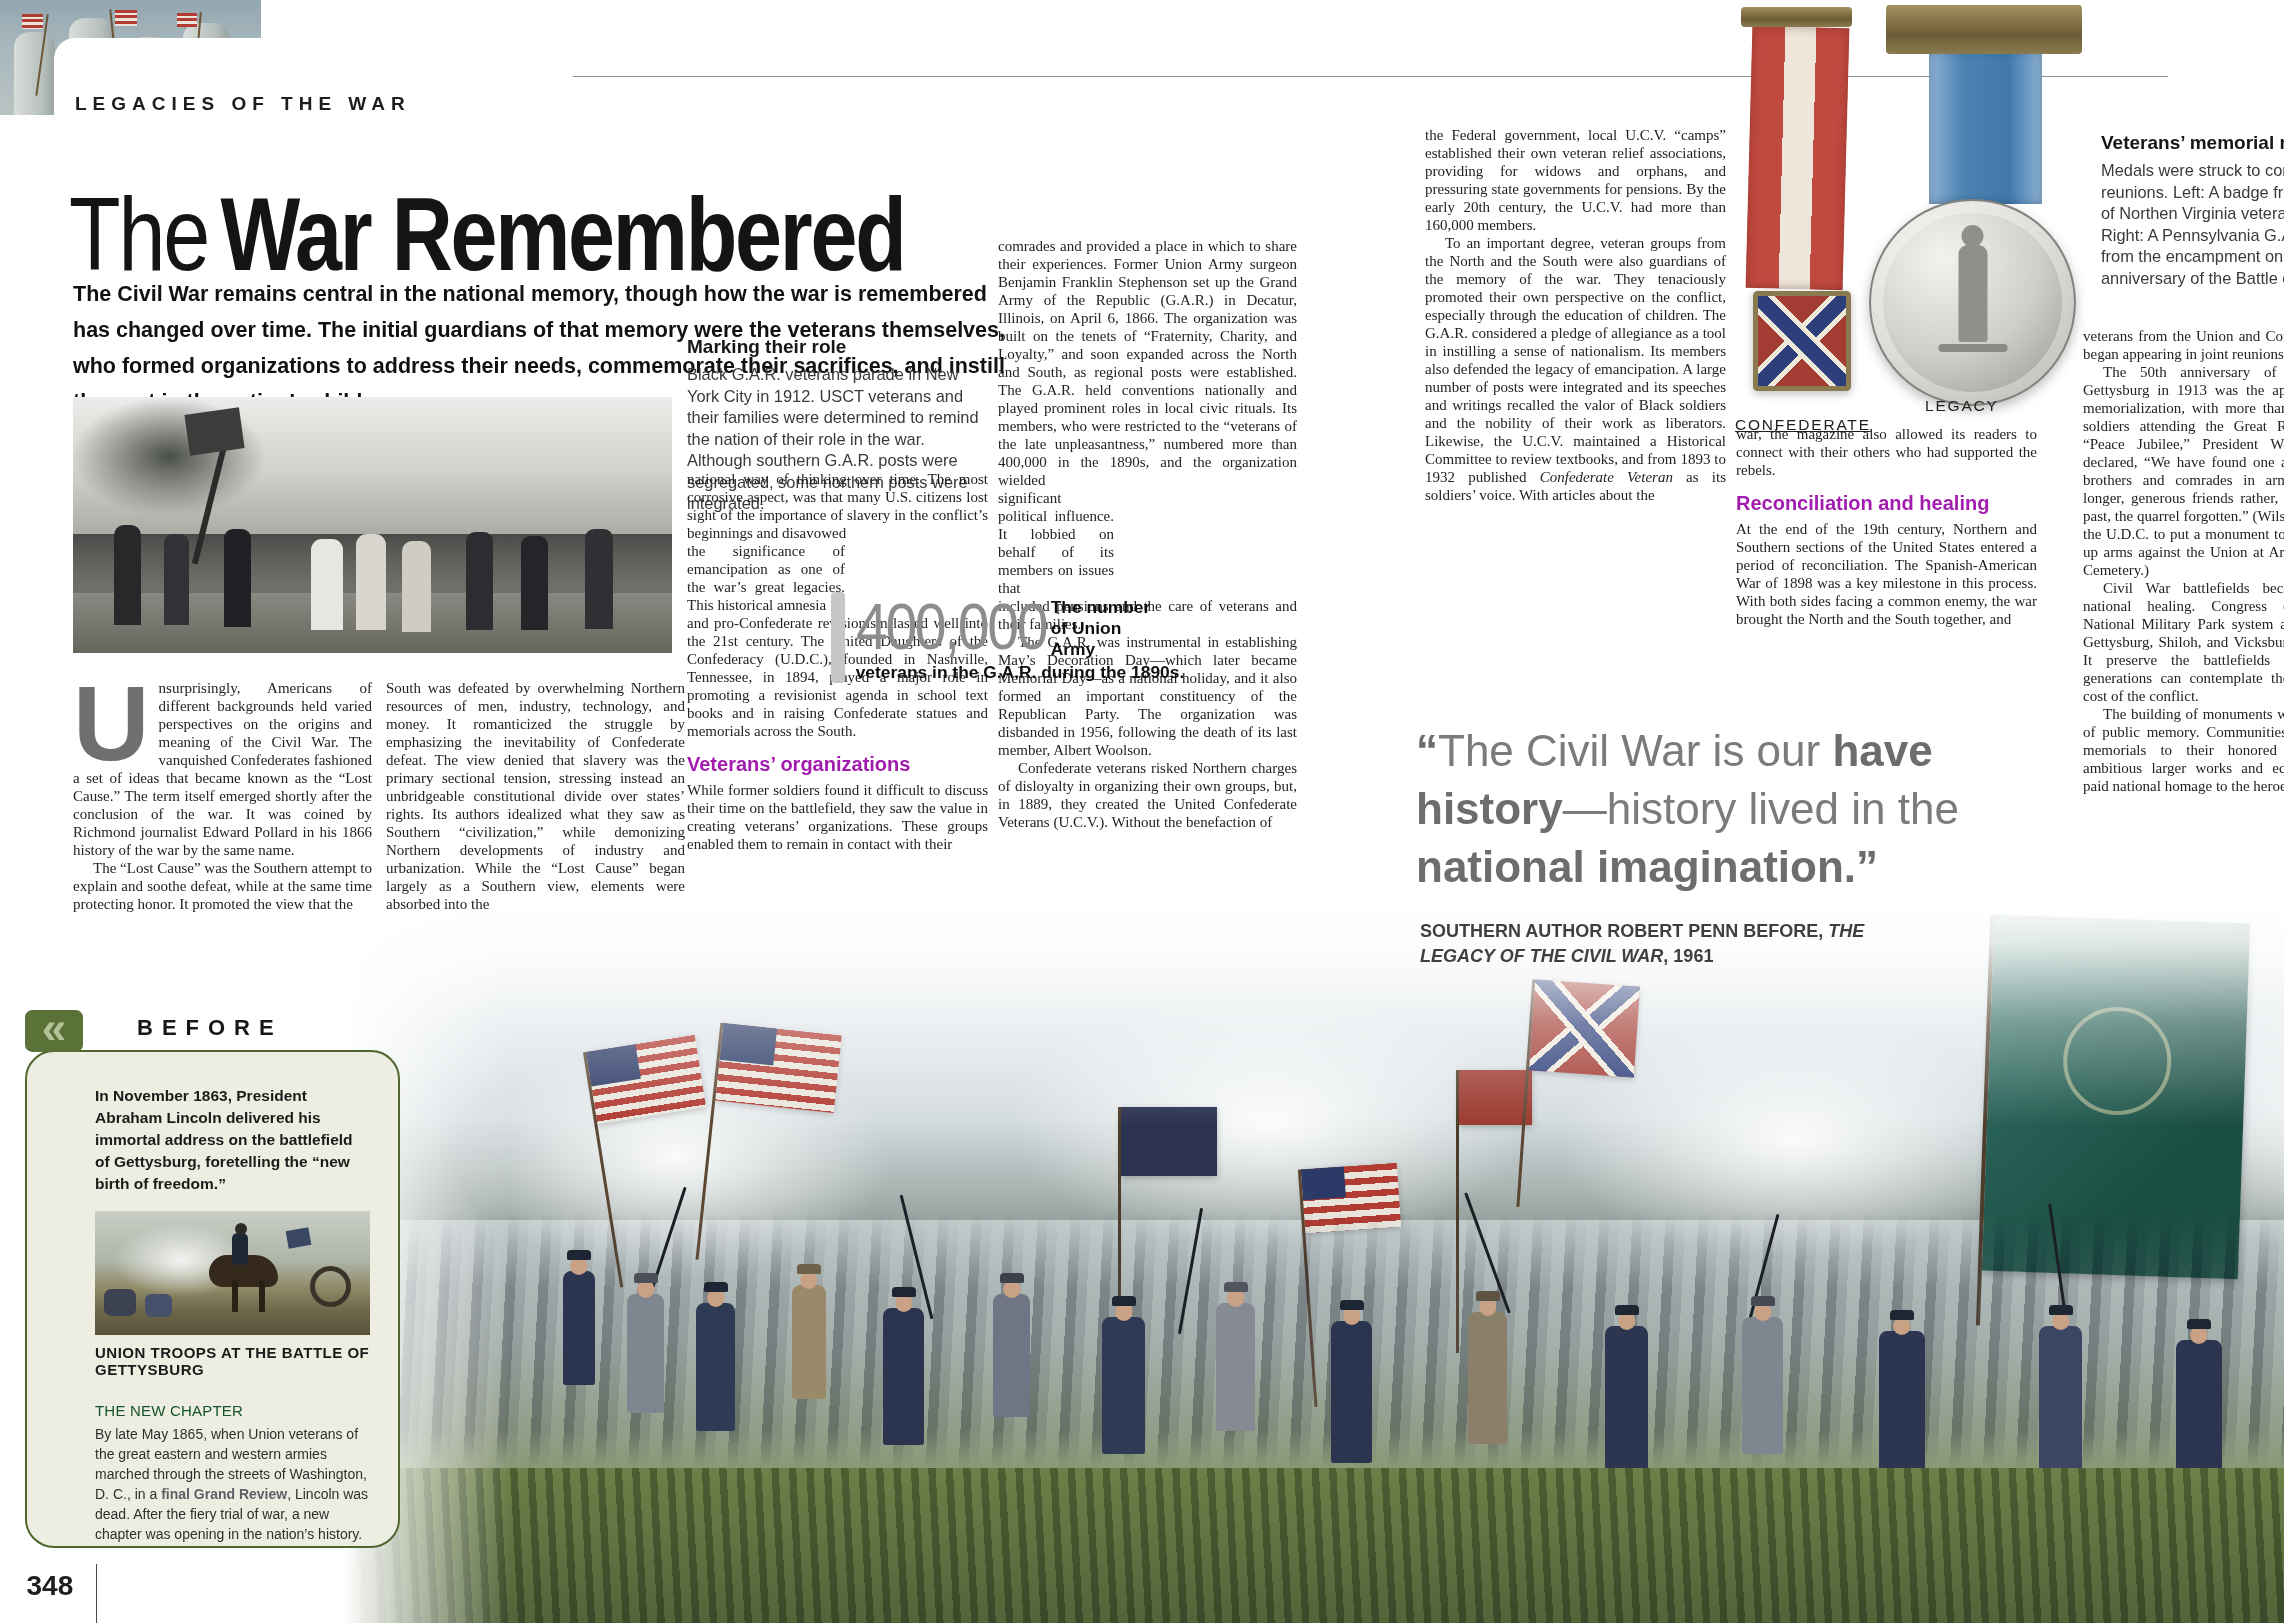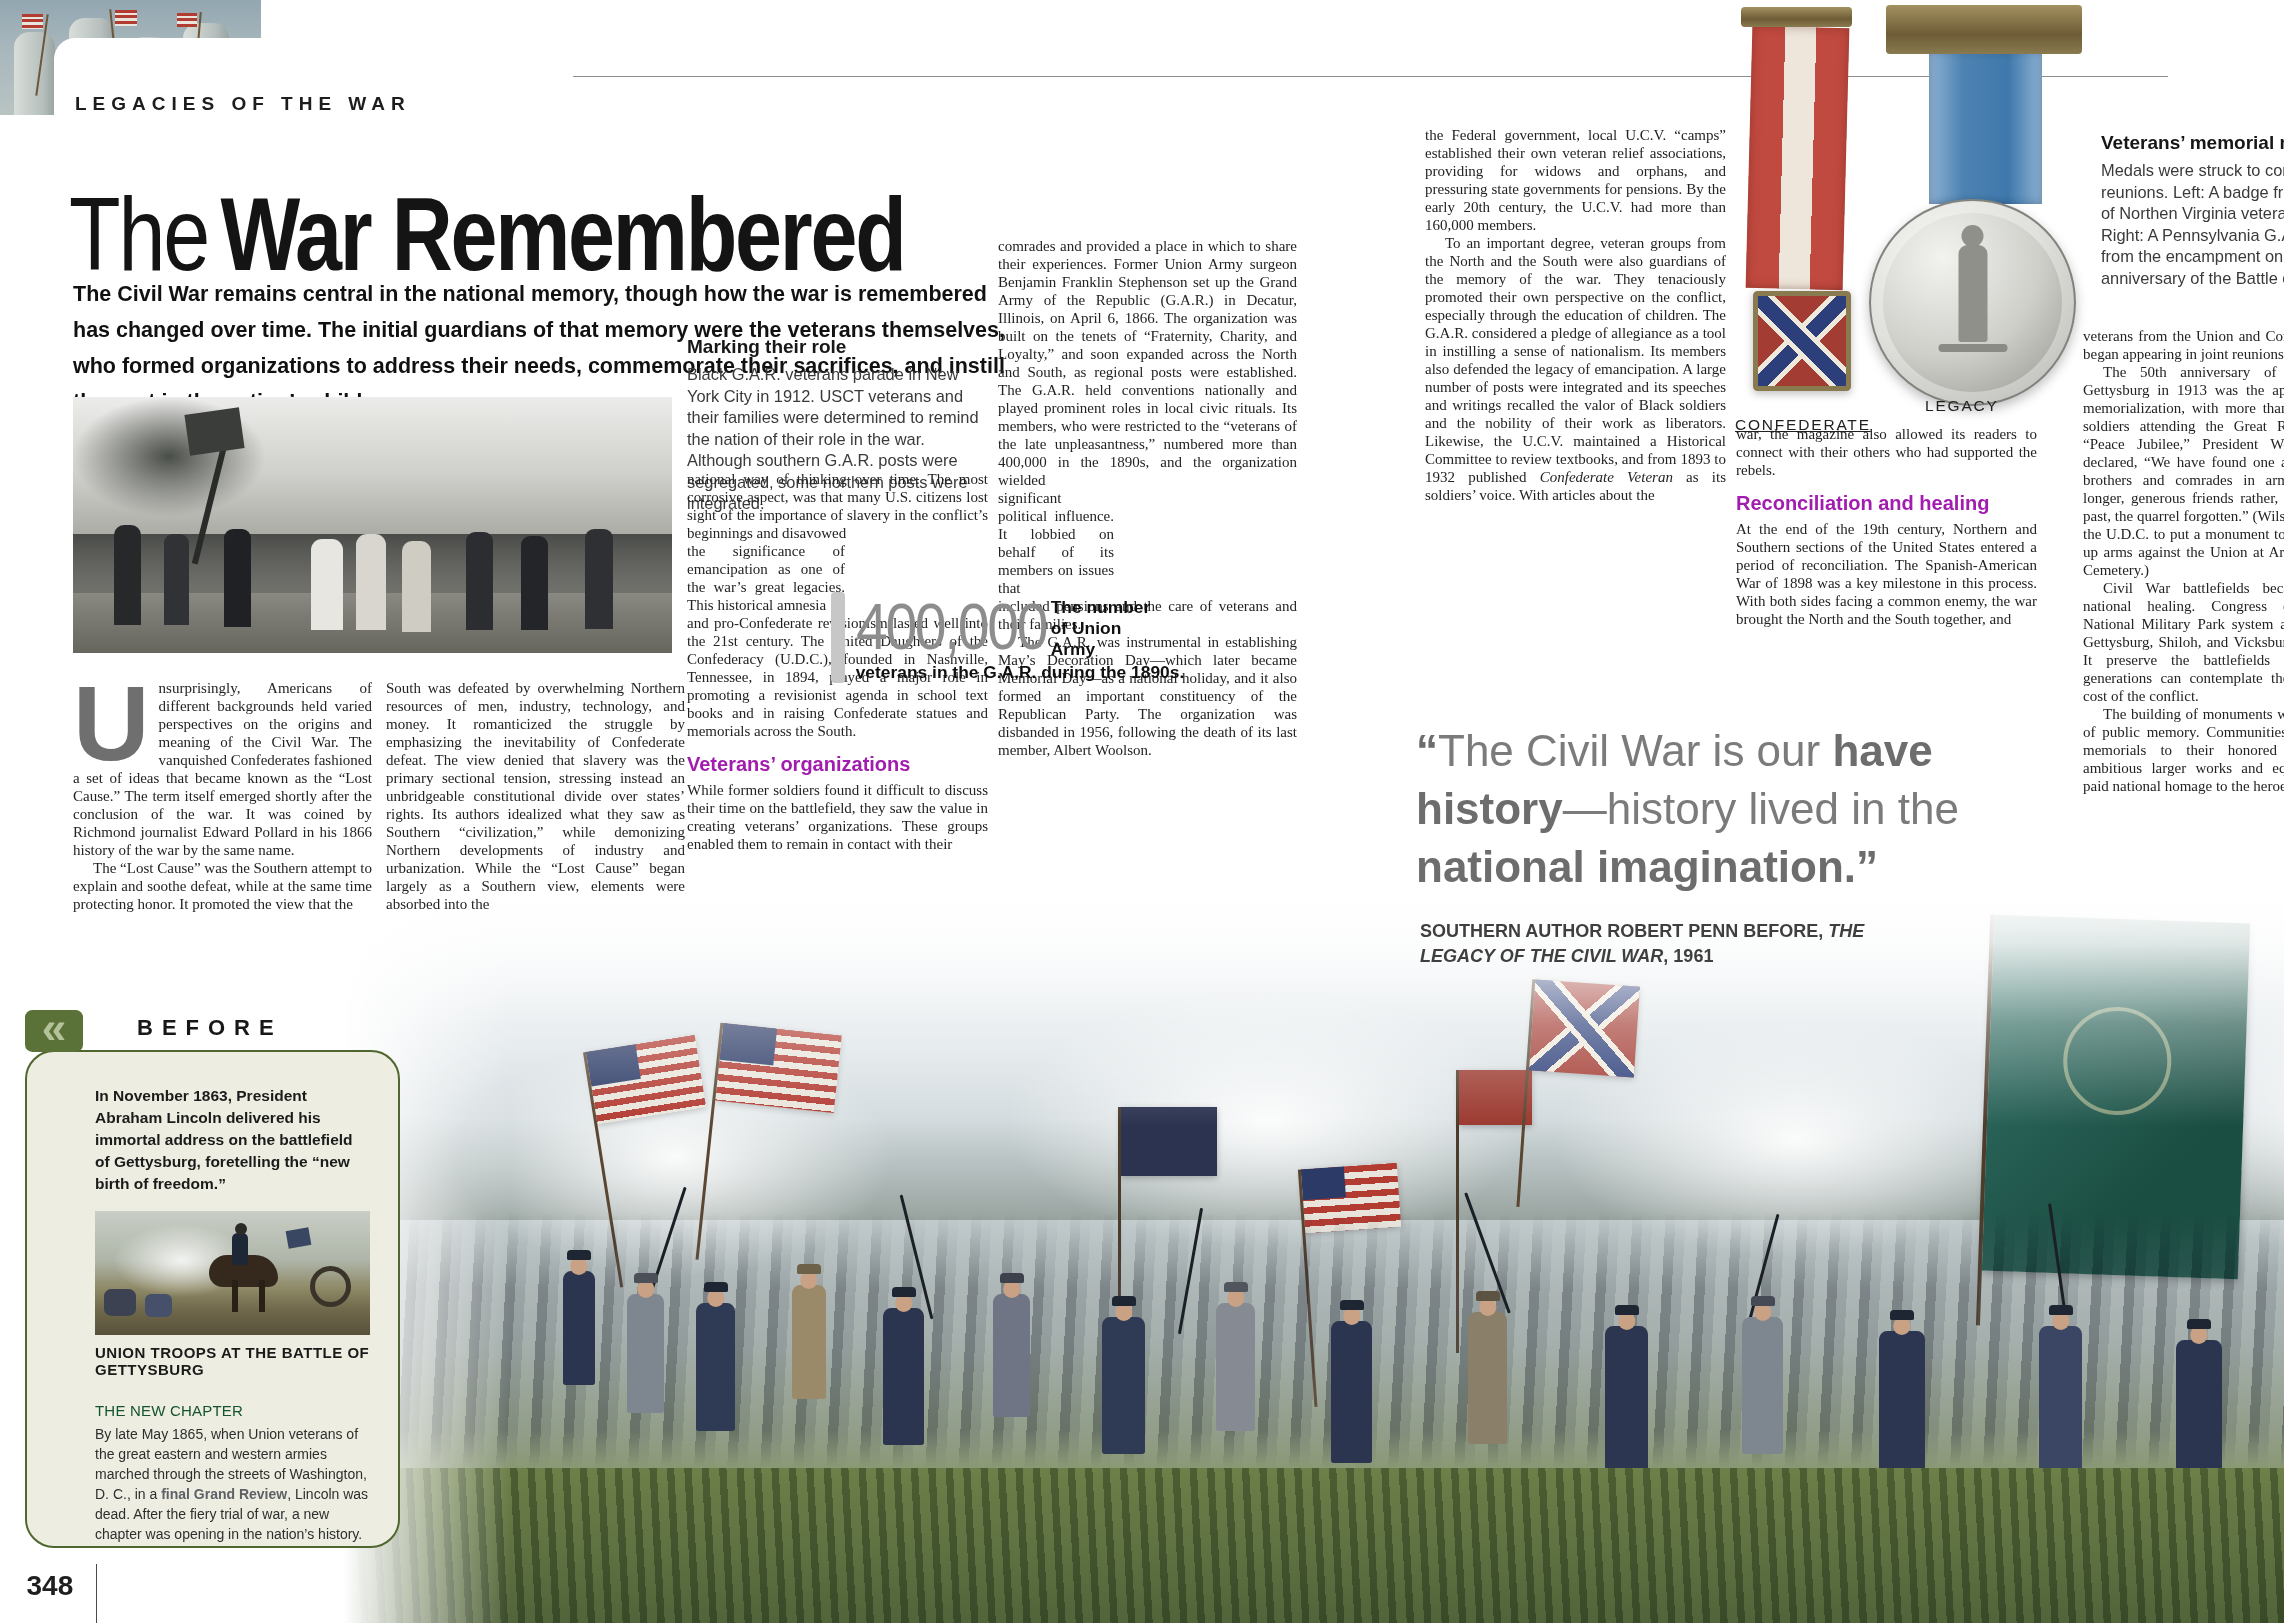--- a/index.html
+++ b/index.html
@@ -211,20 +211,21 @@
       </div>
       <div class="stat-bottom">veterans in the G.A.R. during the 1890s.</div>
     </div>
   </div>
 
   <div class="bcol" style="left:998px;top:237px;">
     <p>comrades and provided a place in which to share their experiences. Former Union Army surgeon Benjamin Franklin Stephenson set up the Grand Army of the Republic (G.A.R.) in Decatur, Illinois, on April 6, 1866. The organization was built on the tenets of “Fraternity, Charity, and Loyalty,” and soon expanded across the North and South, as regional posts were established. The G.A.R. held conventions nationally and played prominent roles in local civic rituals. Its members, who were restricted to the “veterans of the late unpleasantness,” numbered more than 400,000 in the 1890s, and the organization wielded</p>
     <p class="w-narrow">significant political influence. It lobbied on behalf of its members on issues that</p>
     <p>included pensions and the care of veterans and their families.</p>
     <p class="ind">The G.A.R. was instrumental in establishing May’s Decoration Day—which later became Memorial Day—as a national holiday, and it also formed an important constituency of the Republican Party. The organization was disbanded in 1956, following the death of its last member, Albert Woolson.</p>
+    <p class="ind">Confederate veterans risked Northern charges of disloyalty in organizing their own groups, but, in 1889, they created the United Confederate Veterans (U.C.V.). Without the benefaction of</p>
   </div>
 
   <div class="bcol" style="left:1425px;top:126px;width:301px;">
     <p>the Federal government, local U.C.V. “camps” established their own veteran relief associations, providing for widows and orphans, and pressuring state governments for pensions. By the early 20th century, the U.C.V. had more than 160,000 members.</p>
     <p class="ind"><span>To an important degree, veteran groups from the North and the South were also guardians of the memory of the war. They tenaciously promoted their own perspective on the conflict, especially through the education of children. The G.A.R. considered a pledge of allegiance as a tool in instilling a sense of nationalism. Its members also defended the legacy of emancipation. A large number of posts were integrated and its speeches and writings recalled the valor of Black soldiers and the nobility of their work as liberators. Likewise, the U.C.V. maintained a Historical Committee to review textbooks, and from 1893 to 1932 published </span><span style="font-style:italic">Confederate Veteran</span><span> as its soldiers’ voice. With articles about the</span></p>
   </div>
 
   <div class="pinbar" style="left:1741px;top:7.3px;width:111px;height:20px;"></div>
   <div class="ribbon-left"></div>
   <div class="csa-badge">

